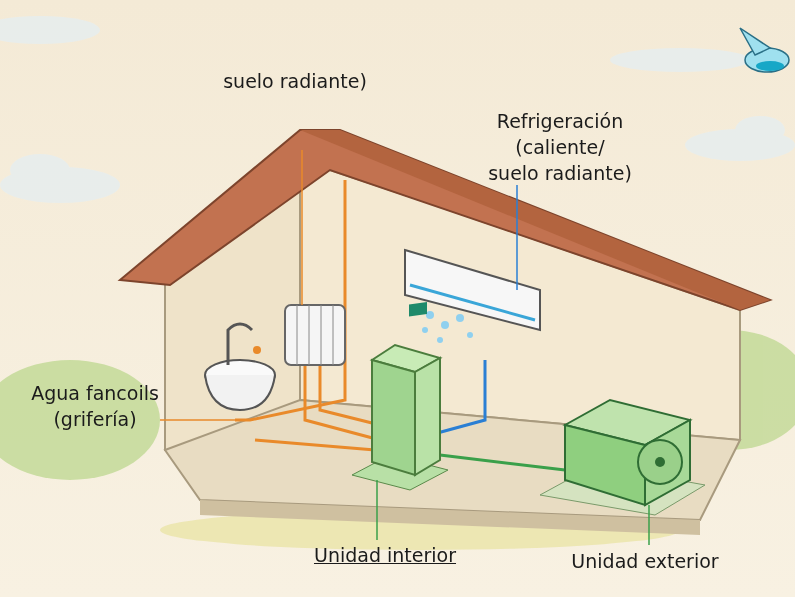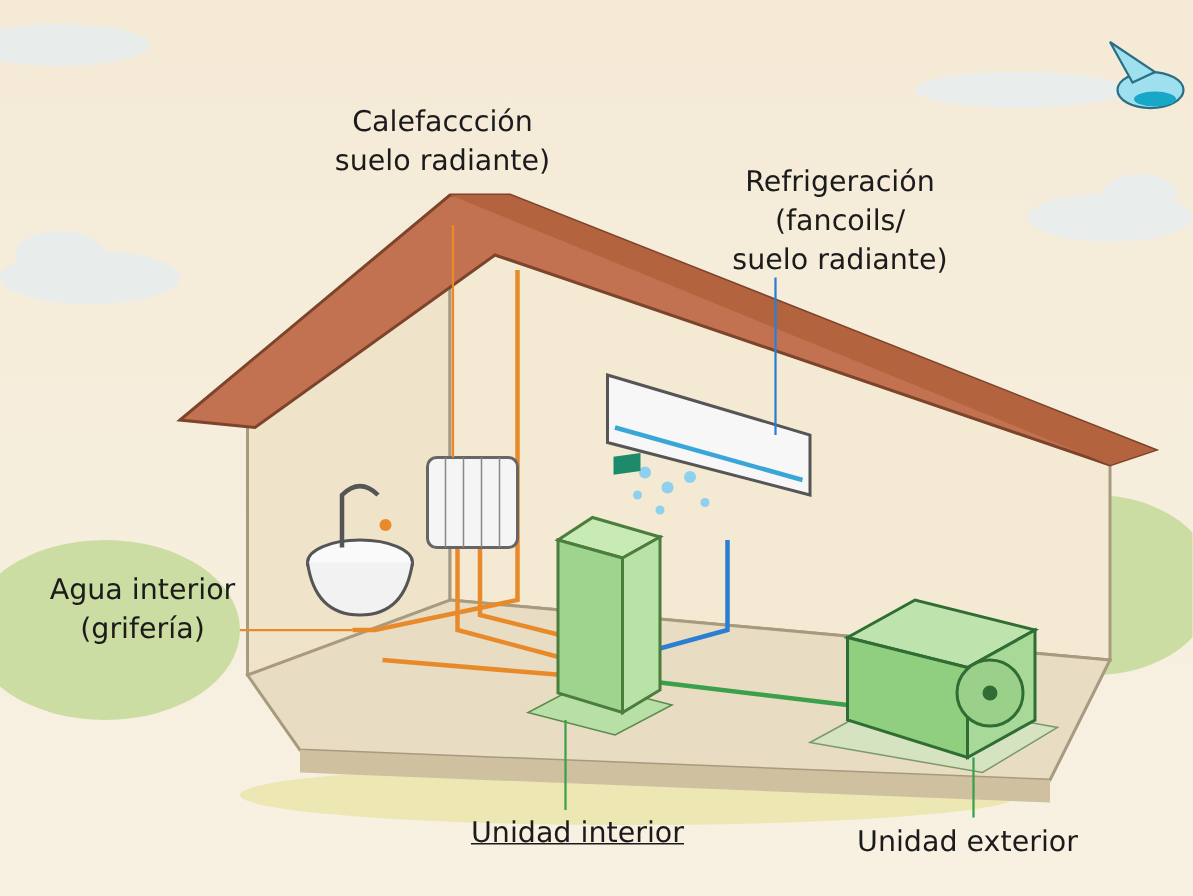--- a/index.html
+++ b/index.html
@@ -116,30 +116,29 @@
     </g>
 
   <g>
     <ellipse cx="767" cy="60" rx="22" ry="12" fill="#9fe0ef" stroke="#2a6f86" stroke-width="1.5"></ellipse>
     <path d="M755,55 L740,28 L770,48 Z" fill="#9fe0ef" stroke="#2a6f86" stroke-width="1.5"></path>
     <ellipse cx="770" cy="66" rx="14" ry="5" fill="#17a7c7"></ellipse>
   </g>
 </svg>
 
 <div class="label" style="left:195px;top:68px;width:200px;">
-  <span>Calefaccción</span>
   <span>suelo radiante)</span>
 </div>
 <div class="label" style="left:460px;top:108px;width:200px;">
   <span>Refrigeración</span>
-  <span>(fancoils/</span>
+  <span>(caliente/</span>
   <span>suelo radiante)</span>
 </div>
 <div class="label" style="left:10px;top:380px;width:170px;">
-  <span>Agua interior</span>
+  <span>Agua fancoils</span>
   <span>(grifería)</span>
 </div>
 <div class="label" style="left:300px;top:542px;width:170px;text-decoration:underline;">
   <span>Unidad interior</span>
 </div>
 <div class="label" style="left:555px;top:548px;width:180px;">
   <span>Unidad exterior</span>
 </div>
 
 </body></html>

